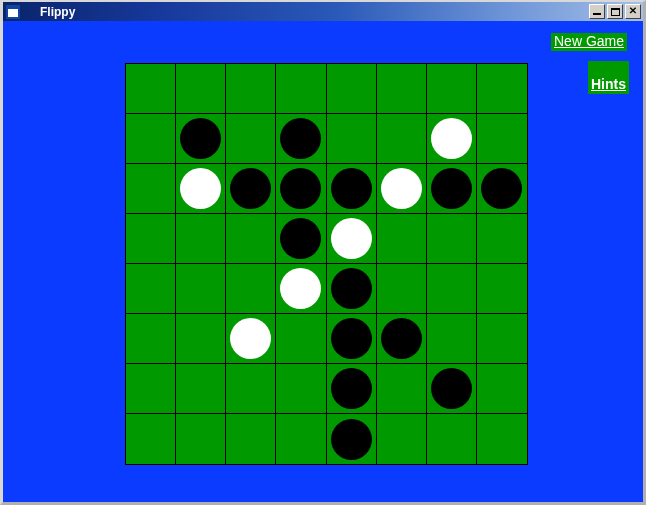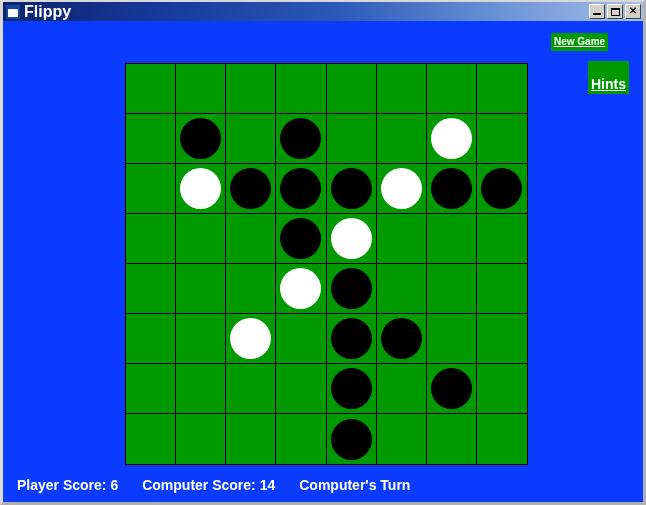--- a/index.html
+++ b/index.html
@@ -42,24 +42,25 @@
     position: relative;
   }
   .win-icon::before {
     content: "";
     position: absolute;
     left: 0; top: 0; right: 0; height: 2px;
     background: #1046a0;
   }
   #title-text {
     color: #ffffff;
-    font-size: 16px;
+    font-size: 12px;
     font-weight: bold;
     white-space: nowrap;
     letter-spacing: 0px;
+    margin-left: 16px;
   }
   #titlebar-buttons { display: flex; gap: 2px; flex: 0 0 auto; }
   .tb-btn {
     width: 16px; height: 15px;
     background: #d4d0c8;
     border-top: 1px solid #ffffff;
     border-left: 1px solid #ffffff;
     border-right: 1px solid #404040;
     border-bottom: 1px solid #404040;
     position: relative;
@@ -87,22 +88,22 @@
     border-top-width: 2px;
   }
   .tb-btn .glyph-close { font-size: 10px; font-weight: bold; margin-top: -1px; }
 
   
   #newgame-btn {
     position: absolute;
     left: 548px; top: 31px;
     background: #009900;
     color: #ffffff;
-    font-size: 10px;
-    font-weight: bold;
+    font-size: 14px;
+    font-weight: normal;
     padding: 1px 3px 2px 3px;
     line-height: 15px;
     white-space: nowrap;
     text-decoration: underline;
   }
   #hints-btn {
     position: absolute;
     left: 585px; top: 59px;
     background: #009900;
     color: #ffffff;
@@ -284,19 +285,14 @@
       <div class="cell"></div>
       <div class="cell"></div>
       <div class="cell">
         <span class="disc black"></span>
       </div>
       <div class="cell"></div>
       <div class="cell"></div>
       <div class="cell"></div>
     </div>
 
-  <div id="statusbar">
-    <span class="status-seg">Player Score: 6</span>
-    <span class="status-seg">Computer Score: 14</span>
-    <span class="status-seg">Computer's Turn</span>
-  </div>
 
 </div>
 
 </body></html>

